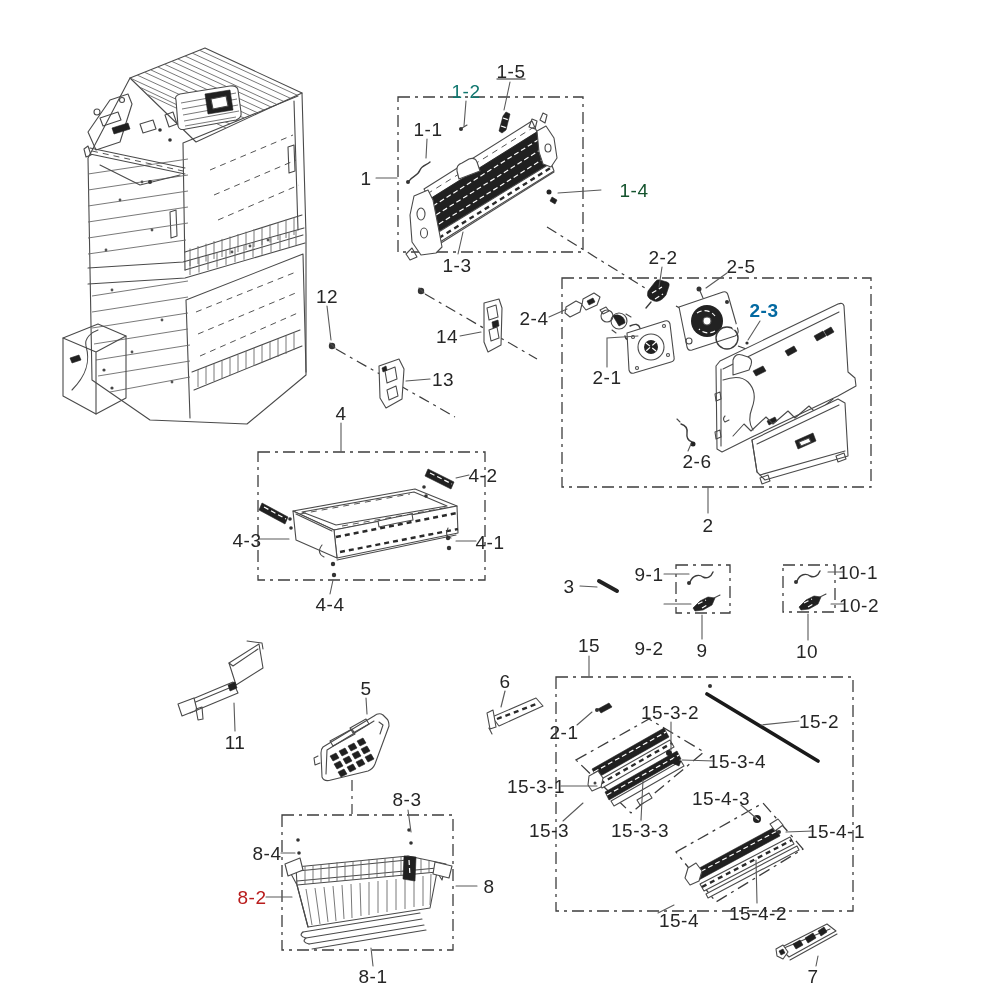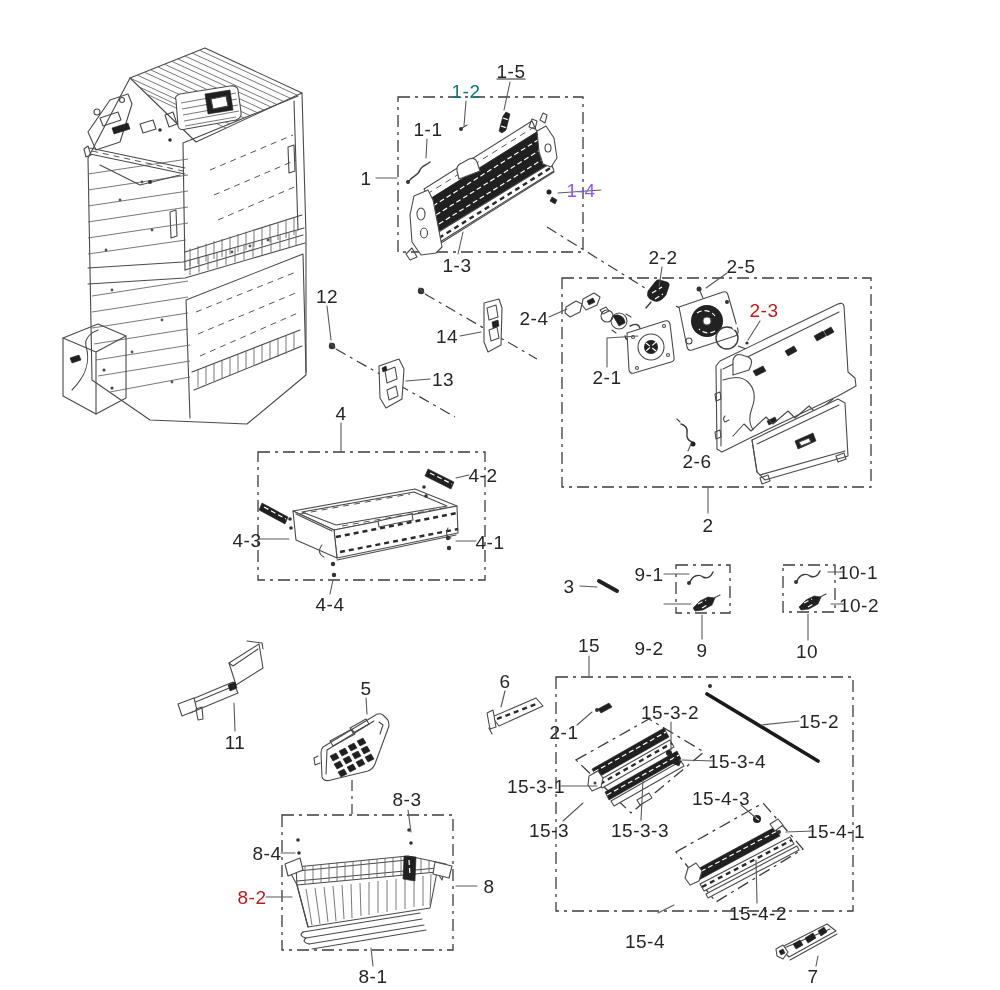--- a/index.html
+++ b/index.html
@@ -444,26 +444,26 @@
     <path class="ldr" d="M816,966 L818,956"></path>
   </g>
 
 </svg>
 
 <div id="labels-layer">
       <div class="part-label" style="left: 366px; top: 178px; color: rgb(38, 38, 38);">1</div>
       <div class="part-label" style="left: 428px; top: 129px; color: rgb(38, 38, 38);">1-1</div>
       <div class="part-label" style="left: 466px; top: 91px; color: #0f766e;">1-2</div>
       <div class="part-label" style="left: 511px; top: 71px; color: rgb(38, 38, 38); text-decoration: underline;">1-5</div>
-      <div class="part-label" style="left: 581px; top: 190px; color: #8b5cf6;">1-4</div>
+      <div class="part-label" style="left: 634px; top: 190px; color: #14532d;">1-4</div>
       <div class="part-label" style="left: 457px; top: 265px; color: rgb(38, 38, 38);">1-3</div>
       <div class="part-label" style="left: 663px; top: 257px; color: rgb(38, 38, 38);">2-2</div>
       <div class="part-label" style="left: 741px; top: 266px; color: rgb(38, 38, 38);">2-5</div>
       <div class="part-label" style="left: 534px; top: 318px; color: rgb(38, 38, 38);">2-4</div>
-      <div class="part-label" style="left: 764px; top: 310px; color: #b91c1c;">2-3</div>
+      <div class="part-label" style="left: 764px; top: 310px; color: #0369a1; font-weight: bold;">2-3</div>
       <div class="part-label" style="left: 607px; top: 377px; color: rgb(38, 38, 38);">2-1</div>
       <div class="part-label" style="left: 697px; top: 461px; color: rgb(38, 38, 38);">2-6</div>
       <div class="part-label" style="left: 708px; top: 525px; color: rgb(38, 38, 38);">2</div>
       <div class="part-label" style="left: 327px; top: 296px; color: rgb(38, 38, 38);">12</div>
       <div class="part-label" style="left: 447px; top: 336px; color: rgb(38, 38, 38);">14</div>
       <div class="part-label" style="left: 443px; top: 379px; color: rgb(38, 38, 38);">13</div>
       <div class="part-label" style="left: 341px; top: 413px; color: rgb(38, 38, 38);">4</div>
       <div class="part-label" style="left: 483px; top: 475px; color: rgb(38, 38, 38);">4-2</div>
       <div class="part-label" style="left: 247px; top: 540px; color: rgb(38, 38, 38);">4-3</div>
       <div class="part-label" style="left: 490px; top: 542px; color: rgb(38, 38, 38);">4-1</div>
@@ -485,18 +485,18 @@
       <div class="part-label" style="left: 536px; top: 786px; color: rgb(38, 38, 38);">15-3-1</div>
       <div class="part-label" style="left: 737px; top: 761px; color: rgb(38, 38, 38);">15-3-4</div>
       <div class="part-label" style="left: 721px; top: 798px; color: rgb(38, 38, 38);">15-4-3</div>
       <div class="part-label" style="left: 407px; top: 799px; color: rgb(38, 38, 38);">8-3</div>
       <div class="part-label" style="left: 549px; top: 830px; color: rgb(38, 38, 38);">15-3</div>
       <div class="part-label" style="left: 640px; top: 830px; color: rgb(38, 38, 38);">15-3-3</div>
       <div class="part-label" style="left: 836px; top: 831px; color: rgb(38, 38, 38);">15-4-1</div>
       <div class="part-label" style="left: 267px; top: 853px; color: rgb(38, 38, 38);">8-4</div>
       <div class="part-label" style="left: 252px; top: 897px; color: #b91c1c;">8-2</div>
       <div class="part-label" style="left: 489px; top: 886px; color: rgb(38, 38, 38);">8</div>
-      <div class="part-label" style="left: 645px; top: 920px; color: rgb(38, 38, 38); margin-top: 21px;">15-4</div>
+      <div class="part-label" style="left: 679px; top: 920px; color: rgb(38, 38, 38);">15-4</div>
       <div class="part-label" style="left: 758px; top: 913px; color: rgb(38, 38, 38);">15-4-2</div>
       <div class="part-label" style="left: 373px; top: 976px; color: rgb(38, 38, 38);">8-1</div>
       <div class="part-label" style="left: 813px; top: 976px; color: rgb(38, 38, 38);">7</div>
     </div>
 </div>
 
 </body></html>

